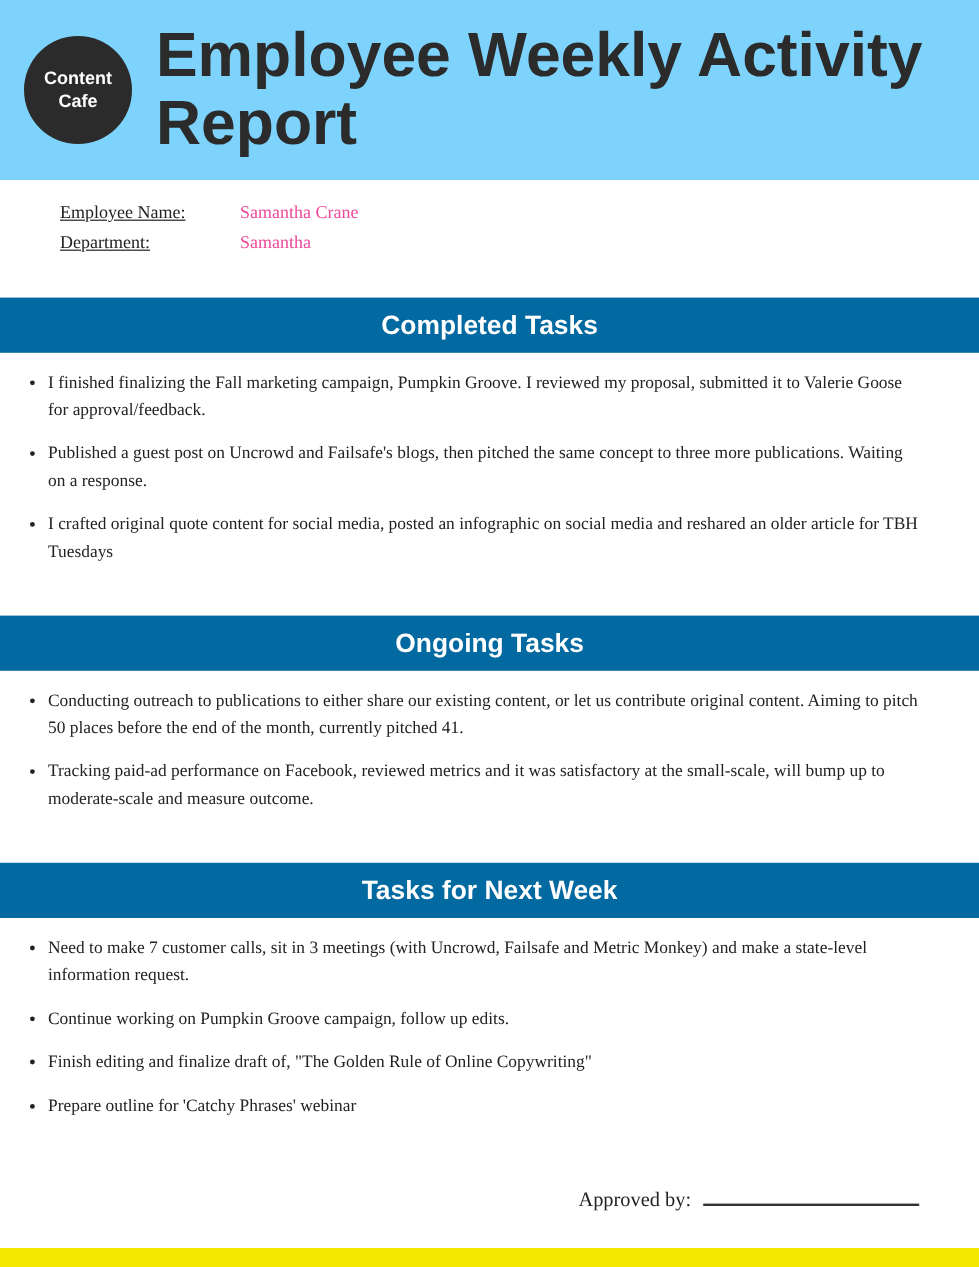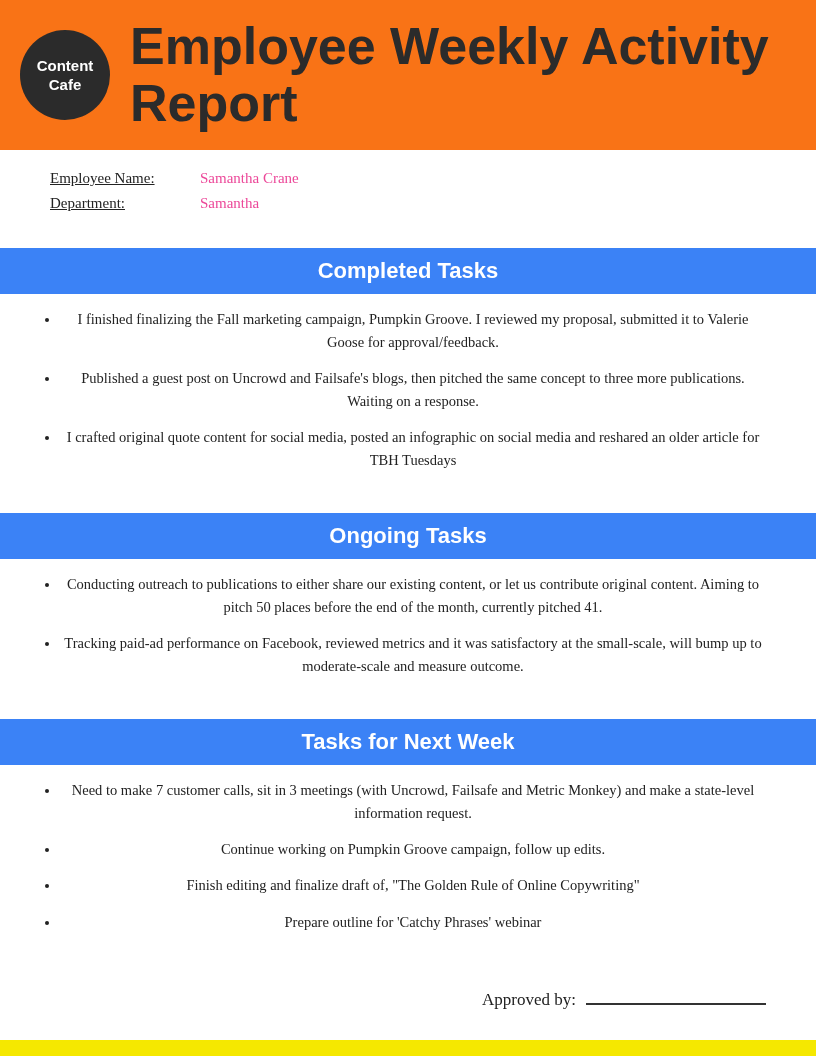--- a/index.html
+++ b/index.html
@@ -7,21 +7,21 @@
     body {
       width: 816px;
       min-height: 1056px;
       font-family: Georgia, 'Times New Roman', serif;
       background: #ffffff;
       color: #222;
     }
 
     
     .header {
-      background-color: #f97316;
+      background-color: #7dd3fc;
       padding: 18px 30px 18px 20px;
       display: flex;
       align-items: center;
       gap: 20px;
     }
 
     .logo-circle {
       width: 90px;
       height: 90px;
       border-radius: 50%;
@@ -67,36 +67,35 @@
       color: #222;
     }
 
     .info-value {
       color: #ec4899;
       font-size: 15px;
     }
 
     
     .section-header {
-      background-color: #3b82f6;
+      background-color: #0369a1;
       color: #ffffff;
       text-align: center;
       padding: 10px 20px;
       font-size: 22px;
       font-family: Arial, sans-serif;
       font-weight: bold;
       margin-top: 18px;
       margin-bottom: 0;
     }
 
     
     .task-list {
-      padding: 14px 50px 10px 60px;
+      padding: 14px 50px 10px 40px;
       list-style-type: disc;
-      text-align: center;
     }
 
     .task-list li {
       font-size: 14.5px;
       line-height: 1.55;
       margin-bottom: 14px;
       color: #222;
     }
 
     

